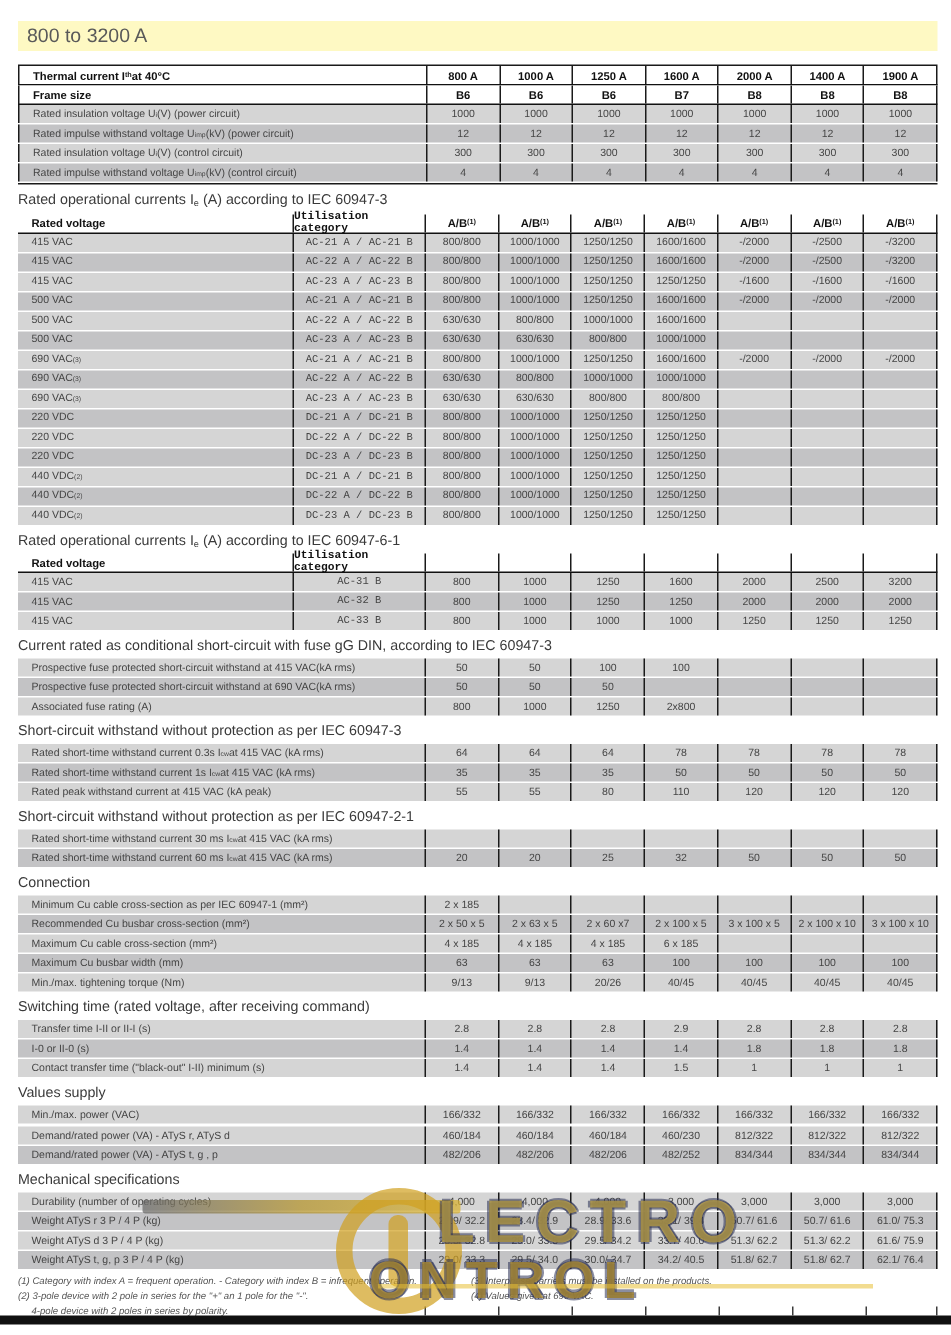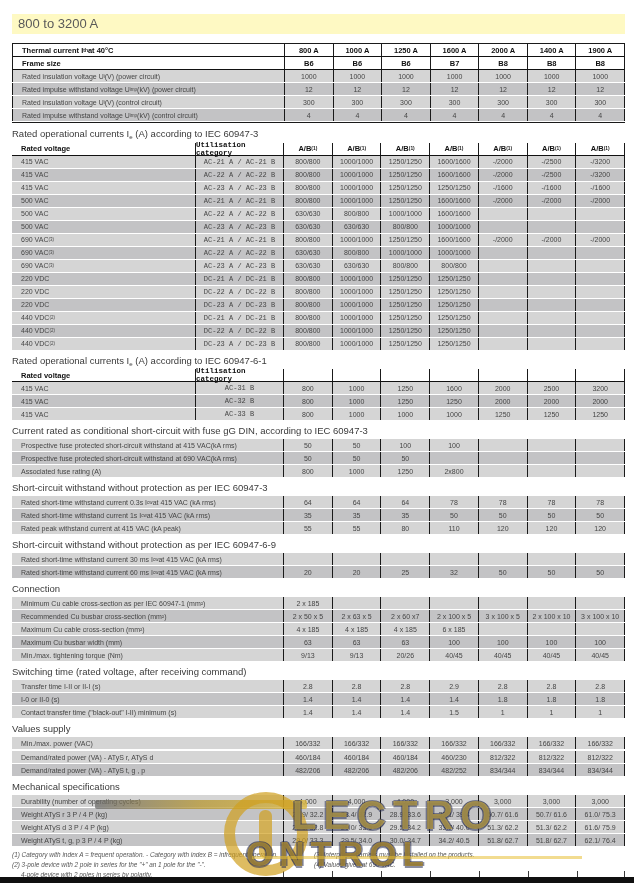--- a/index.html
+++ b/index.html
@@ -402,21 +402,21 @@
           <div class="c-label">Rated peak withstand current at 415 VAC (kA peak)</div>
           <div class="c-val">55</div>
           <div class="c-val">55</div>
           <div class="c-val">80</div>
           <div class="c-val">110</div>
           <div class="c-val">120</div>
           <div class="c-val">120</div>
           <div class="c-val">120</div>
         </div>
       </div>
-      <div class="section-title">Short-circuit withstand without protection as per IEC 60947-6-9</div>
+      <div class="section-title">Short-circuit withstand without protection as per IEC 60947-2-1</div>
       <div class="spec-table">
         <div class="row sA">
           <div class="c-label">Rated short-time withstand current 30 ms I<sub>cw</sub> at 415 VAC (kA rms)</div>
           <div class="c-val"></div>
           <div class="c-val"></div>
           <div class="c-val"></div>
           <div class="c-val"></div>
           <div class="c-val"></div>
           <div class="c-val"></div>
           <div class="c-val"></div>

